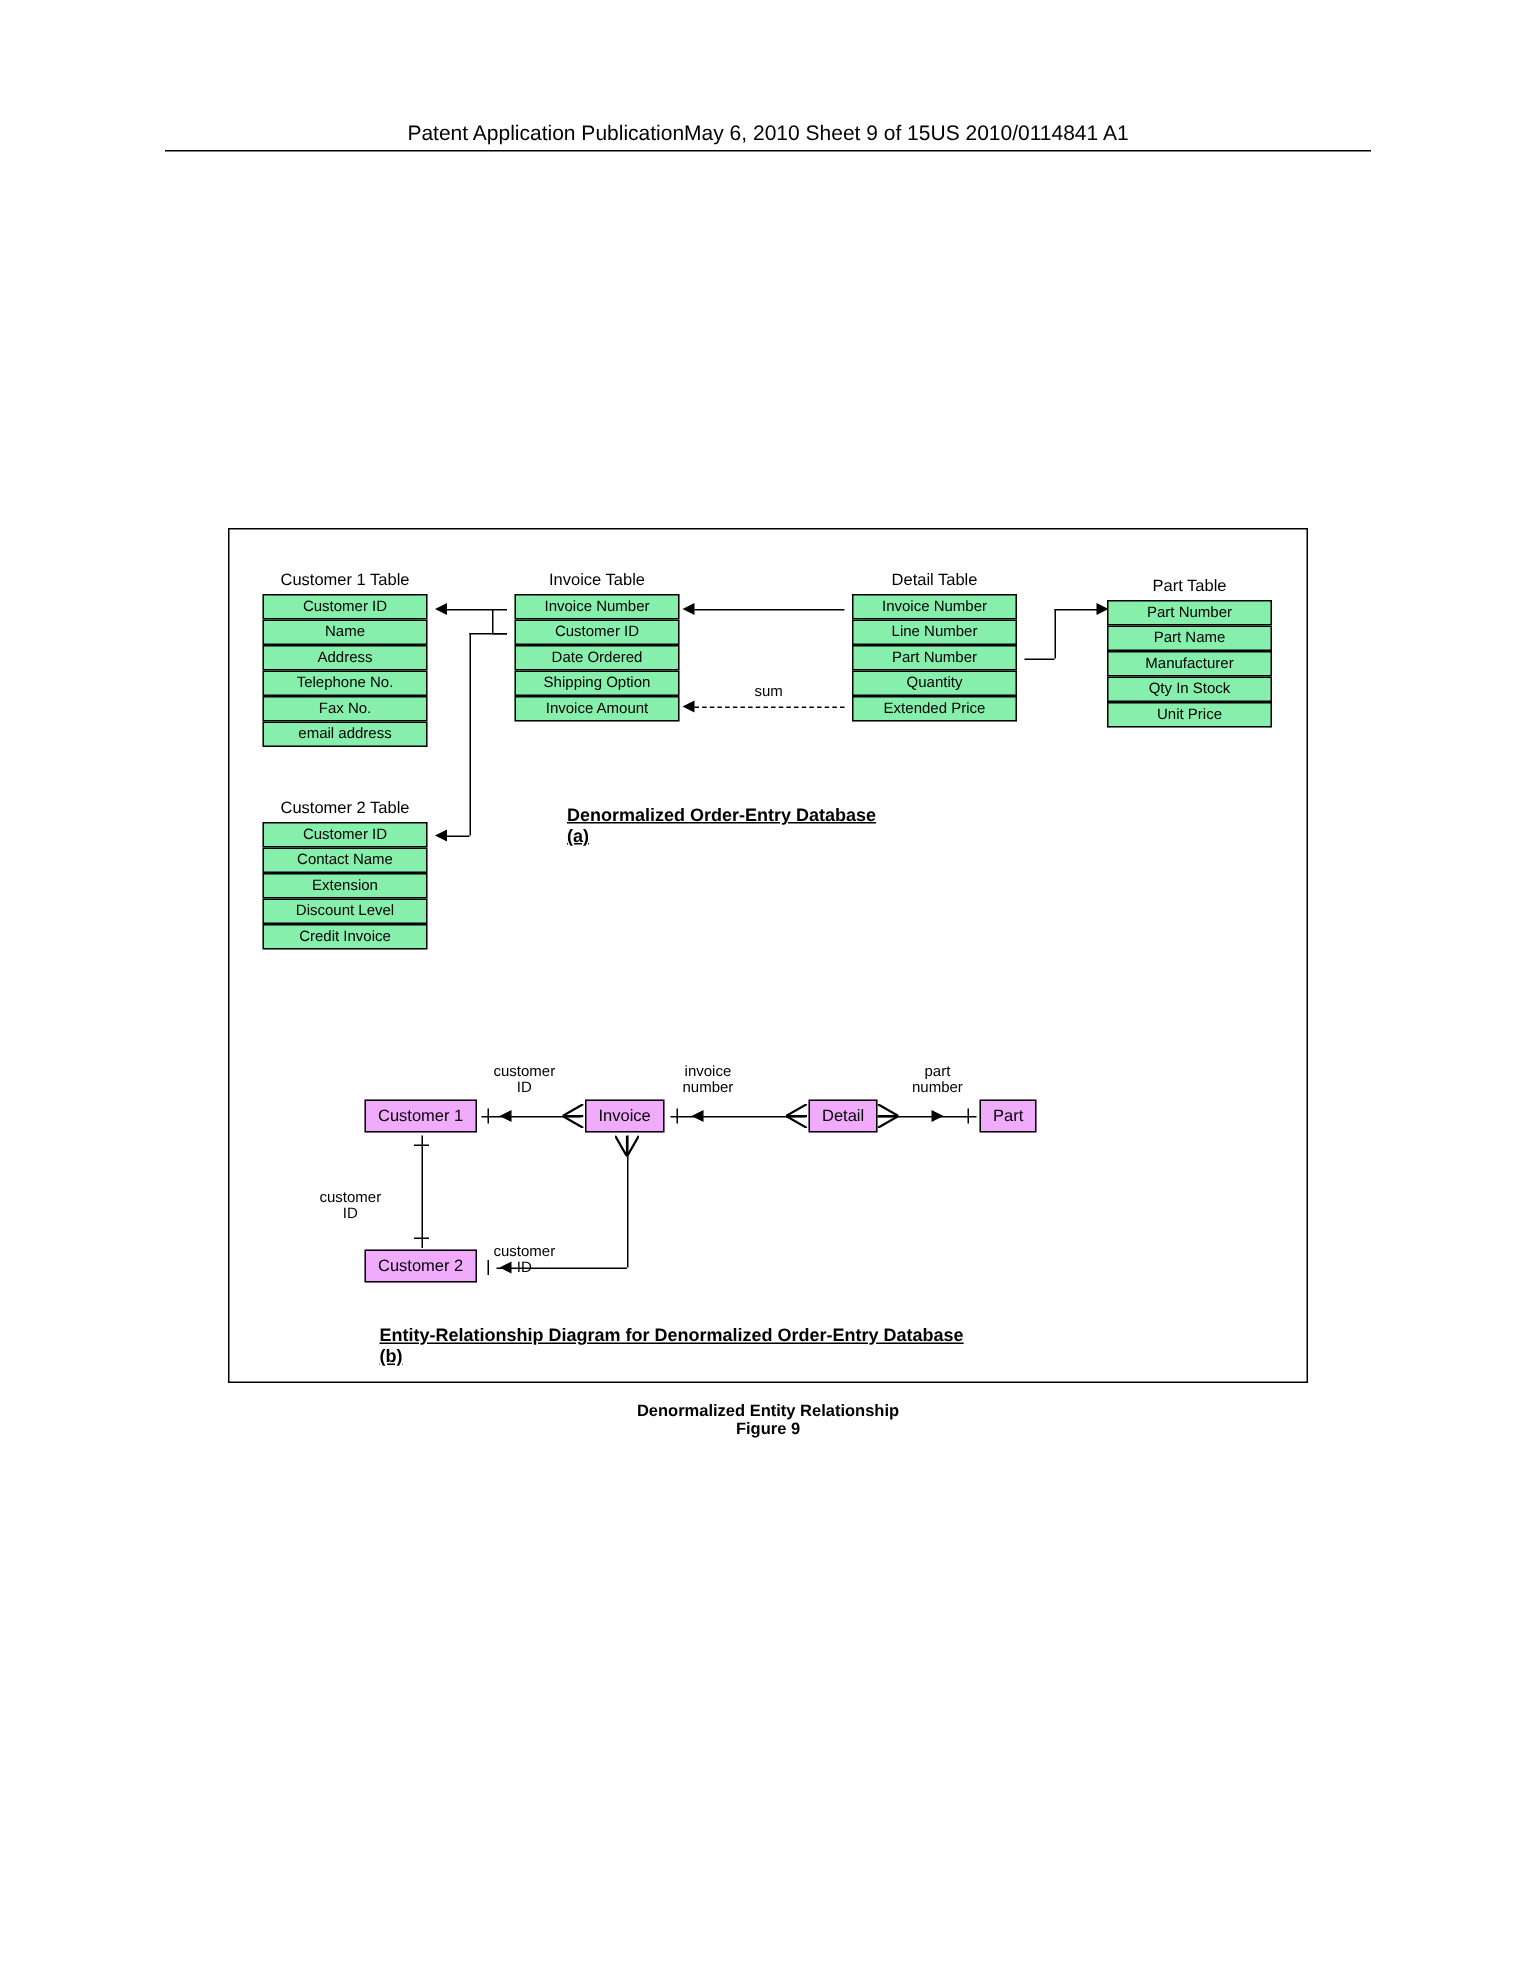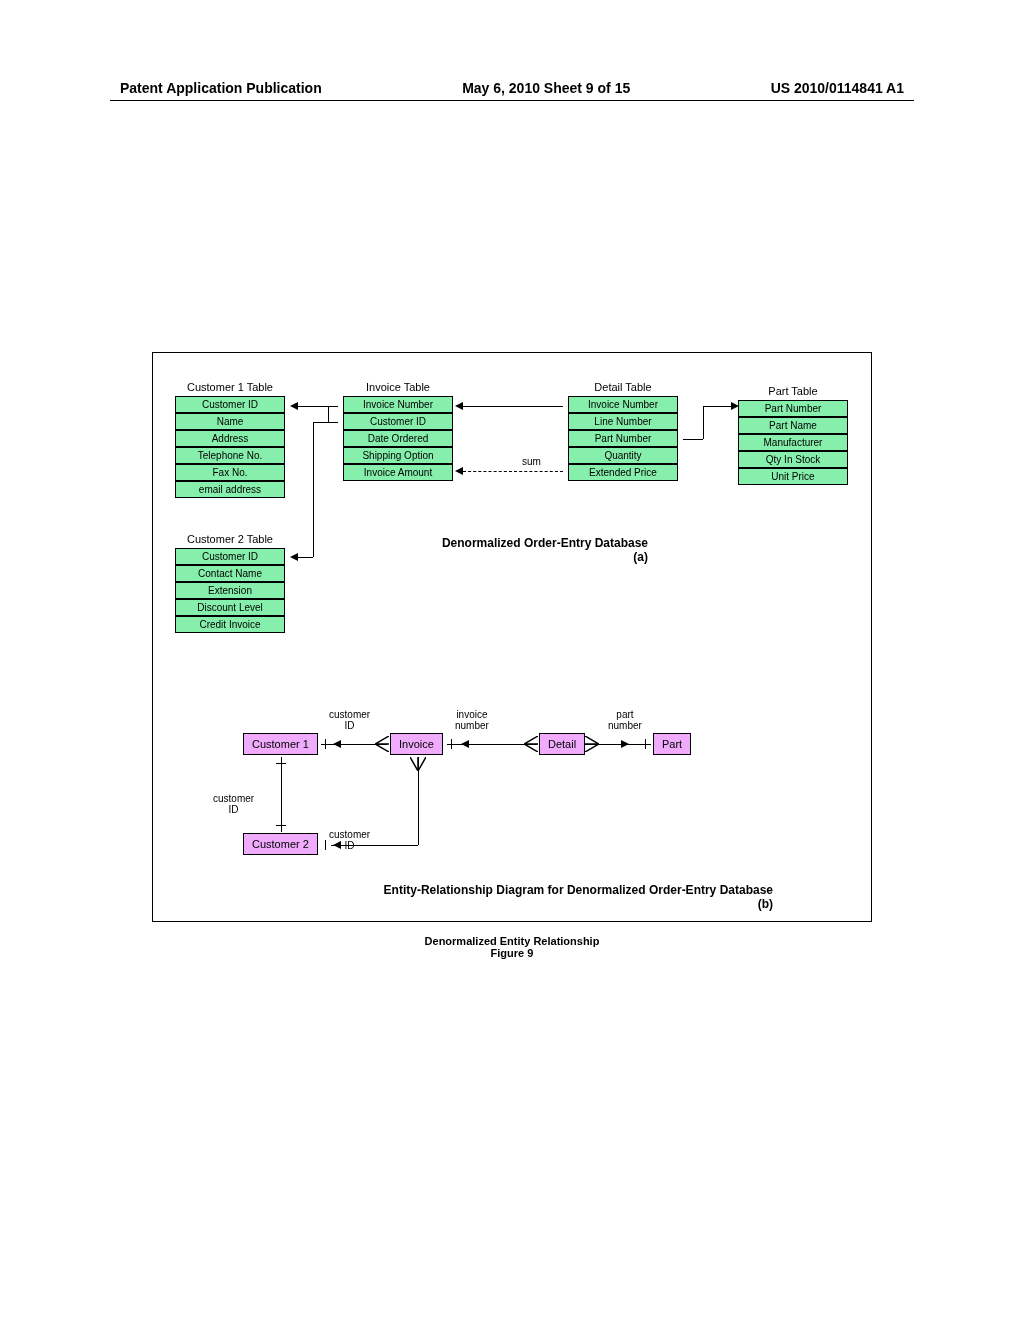--- a/index.html
+++ b/index.html
@@ -11,24 +11,24 @@
     height: 1320px;
     position: relative;
     font-size: 12px;
   }
   .header-row {
     position: absolute;
     top: 80px;
     left: 0;
     width: 1024px;
     display: flex;
-    justify-content: space-between;
+    justify-content: center;
     padding: 0 120px;
     box-sizing: border-box;
-    font-weight: bold;
+    font-weight: normal;
     font-size: 14px;
   }
   .header-rule {
     position: absolute;
     top: 100px;
     left: 110px;
     width: 804px;
     border-top: 1.5px solid #000;
   }
   .frame {
@@ -72,21 +72,22 @@
     border-bottom: 4px solid transparent;
     border-left: 8px solid #000;
   }
   .hline { position: absolute; border-top: 1.5px solid #000; }
   .vline { position: absolute; border-left: 1.5px solid #000; }
   .dash-hline { position: absolute; border-top: 1.5px dashed #000; }
   .caption-a {
     position: absolute;
     font-weight: bold;
     font-size: 12px;
-    text-align: right;
+    text-align: left;
+    text-decoration: underline;
   }
   .er-box {
     position: absolute;
     border: 1.5px solid #000;
     font-weight: normal;
     font-size: 11px;
     text-align: center;
     padding: 4px 8px;
     background: #f0abfc;
     white-space: nowrap;
@@ -185,21 +186,21 @@
   <div class="hline" style="left:310px; top:53px; width:100px;"></div>
   <div class="arrow-head-left" style="left:302px; top:49px;"></div>
 
   <div class="hline" style="left:530px; top:86px; width:20px;"></div>
   <div class="vline" style="left:550px; top:53px; height:33px;"></div>
   <div class="hline" style="left:550px; top:53px; width:30px;"></div>
   <div class="arrow-head-right" style="left:578px; top:49px;"></div>
 
   <div class="dash-hline" style="left:310px; top:118px; width:100px;"></div>
   <div class="arrow-head-left" style="left:302px; top:114px;"></div>
-  <div class="sum-label" style="left:369px; top:103px;">sum</div>
+  <div class="sum-label" style="left:350px; top:103px;">sum</div>
 
   <div class="caption-a" style="left:225px; top:183px; width:270px;">
     <div>Denormalized Order-Entry Database</div>
     <div>(a)</div>
   </div>
 
   <div class="er-box" style="left:90px; top:380px;">Customer 1</div>
   <div class="er-box" style="left:237px; top:380px;">Invoice</div>
   <div class="er-box" style="left:386px; top:380px;">Detail</div>
   <div class="er-box" style="left:500px; top:380px;">Part</div>

